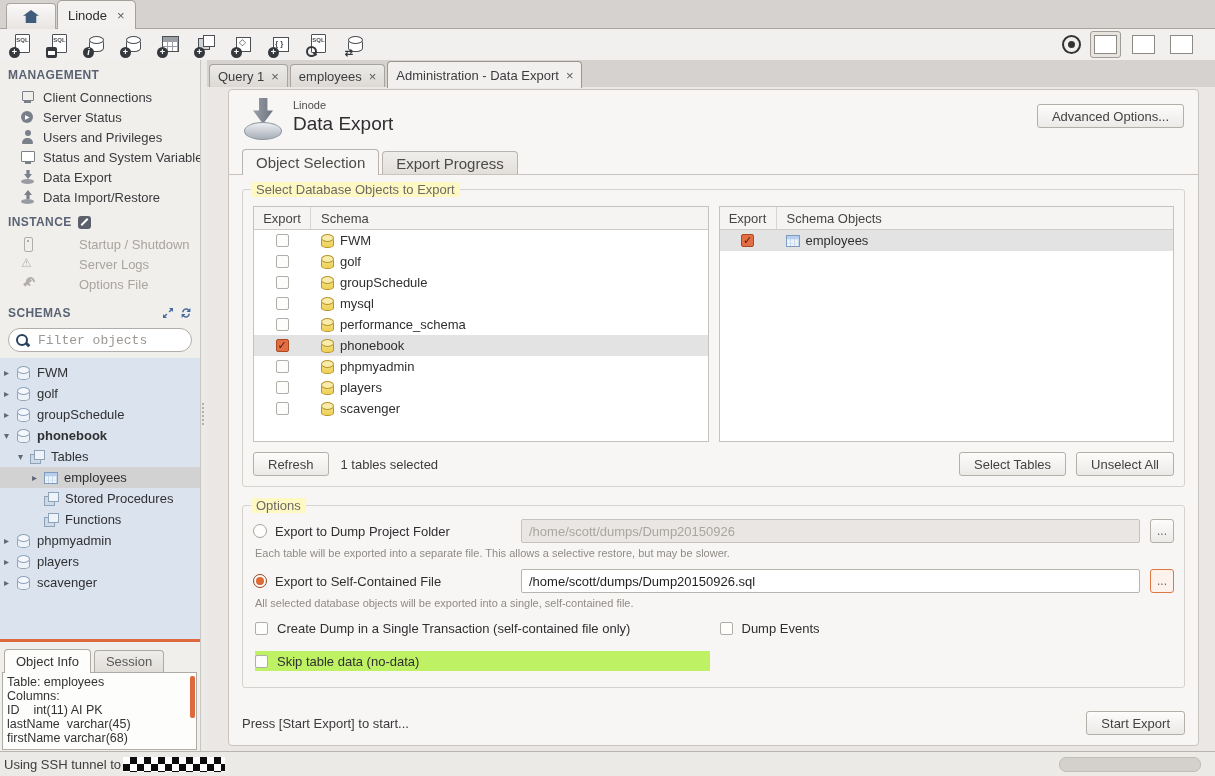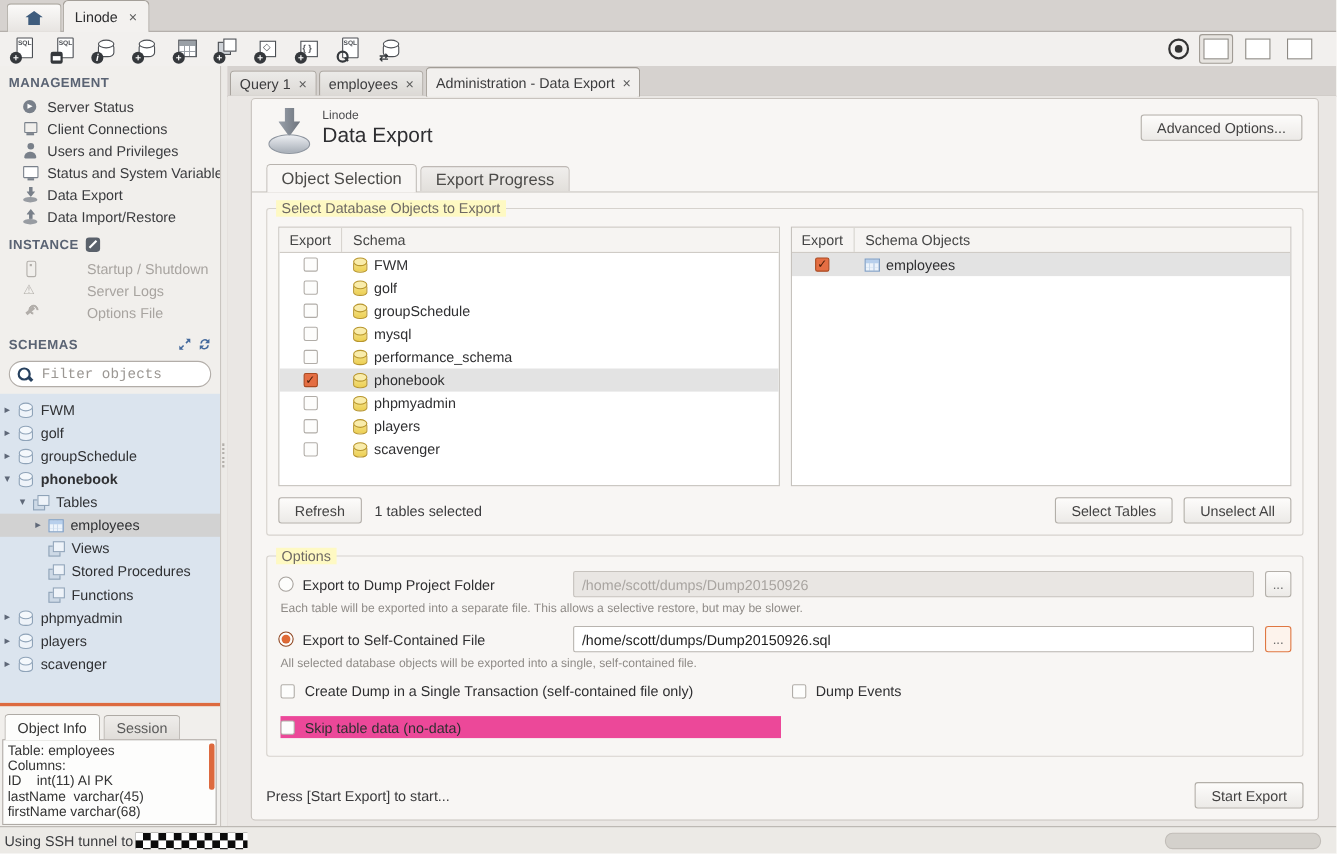--- a/index.html
+++ b/index.html
@@ -179,21 +179,21 @@
   .radio.sel{border-color:#8f4520;}
   .radio.sel::after{content:"";position:absolute;inset:2px;border-radius:50%;background:radial-gradient(circle at 50% 40%,#e06a36 0 55%,#b44d20 100%);}
   .opt-label{width:238px;color:#2f2f31;flex:none;}
   .path{flex:1;height:24px;border:1px solid #b8b4af;border-radius:2px;background:#fff;color:#1f1f1f;font-size:13px;font-family:inherit;padding:0 7px;min-width:0;box-sizing:border-box;}
   .path.dis{background:#e9e6e3;color:#a9a5a1;border-color:#c6c2bd;}
   .browse{width:24px;height:24px;padding:0;font-size:12px;color:#6b6b6b;flex:none;margin-left:2px;}
   .browse.accent{border-color:#df7742;background:#fdf3ec;}
   .caption{font-size:11px;color:#8f8b87;margin:3px 0 9px 2px;}
   .cb-grid{display:grid;grid-template-columns:1fr 1fr;gap:13px 10px;margin:6px 0 8px 2px;}
   .cb-item{display:flex;align-items:center;gap:9px;height:20px;color:#2f2f31;cursor:default;}
-  .cb-item.hl{background:#ec4899;}
+  .cb-item.hl{background:#bef264;}
 
   .panel-footer{position:absolute;left:0;right:0;bottom:0;height:44px;display:flex;align-items:center;padding:0 13px;}
   .panel-footer .hint{color:#3a3a3c;}
   .panel-footer .btn{margin-left:auto;}
 
   
   .statusbar{position:absolute;left:0;bottom:0;right:0;height:24px;background:#eceae6;border-top:1px solid #b8b4af;
     display:flex;align-items:center;padding:0 14px 0 4px;color:#3c3d40;}
   .redact{width:102px;height:15px;margin-left:2px;background:repeating-conic-gradient(#0b0b0b 0% 25%,#fff 0% 50%);background-size:14px 14px;flex:none;}
   .hthumb{margin-left:auto;width:140px;height:13px;background:#d4d1cc;border:1px solid #c1bdb8;border-radius:7px;flex:none;}
@@ -289,27 +289,27 @@
           </div>
         </div>
     </div>
   </div>
 
   <div class="sidebar" data-name="navigator-sidebar">
     <div class="side-title" data-name="management-section-title">MANAGEMENT</div>
     <div style="display:flex;flex-direction:column;">
 
         <div class="side-item" data-name="sidebar-item">
+          <span class="sico" data-name="client-connections-icon"></span>
+          <span class="silabel">Client Connections</span>
+        </div>
+
+        <div class="side-item" data-name="sidebar-item">
           <span class="sico" data-name="server-status-icon"></span>
           <span class="silabel">Server Status</span>
-        </div>
-
-        <div class="side-item" data-name="sidebar-item">
-          <span class="sico" data-name="client-connections-icon"></span>
-          <span class="silabel">Client Connections</span>
         </div>
 
         <div class="side-item" data-name="sidebar-item">
           <span class="sico" data-name="users-privileges-icon"></span>
           <span class="silabel">Users and Privileges</span>
         </div>
 
         <div class="side-item" data-name="sidebar-item">
           <span class="sico" data-name="system-variables-icon"></span>
           <span class="silabel">Status and System Variables</span>
@@ -391,25 +391,20 @@
           <span class="tico" data-name="tables-icon"></span>
           <span class="tlabel">Tables</span>
         </div>
 
         <div class="trow d2 selected" data-name="schema-tree-item">
           <span class="arr" data-name="tree-expand-arrow">▸</span>
           <span class="tico" data-name="table-icon"></span>
           <span class="tlabel">employees</span>
         </div>
 
-        <div class="trow d2" data-name="schema-tree-item">
-          <span class="arr" data-name="tree-expand-arrow"></span>
-          <span class="tico" data-name="views-icon"></span>
-          <span class="tlabel">Views</span>
-        </div>
 
         <div class="trow d2" data-name="schema-tree-item">
           <span class="arr" data-name="tree-expand-arrow"></span>
           <span class="tico" data-name="procedures-icon"></span>
           <span class="tlabel">Stored Procedures</span>
         </div>
 
         <div class="trow d2" data-name="schema-tree-item">
           <span class="arr" data-name="tree-expand-arrow"></span>
           <span class="tico" data-name="functions-icon"></span>

